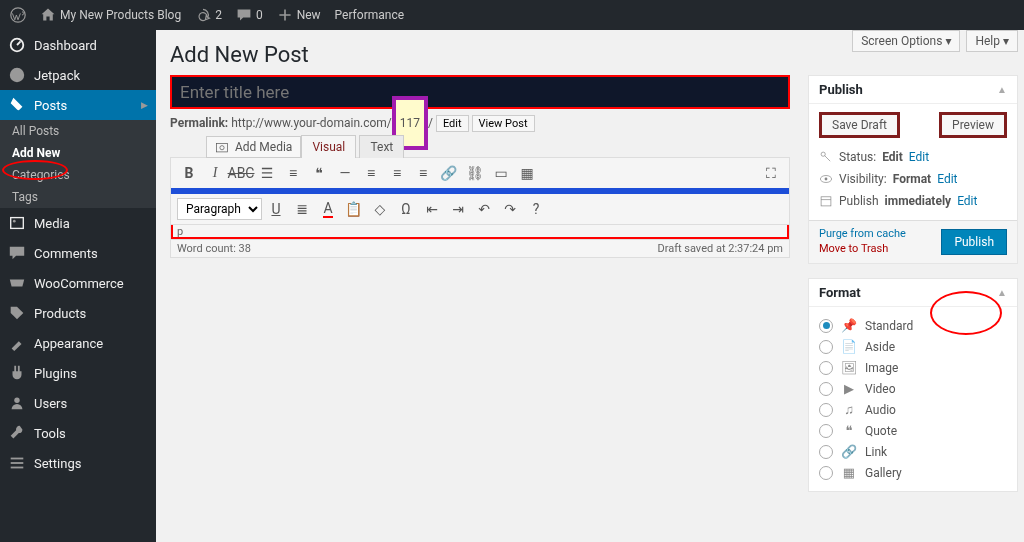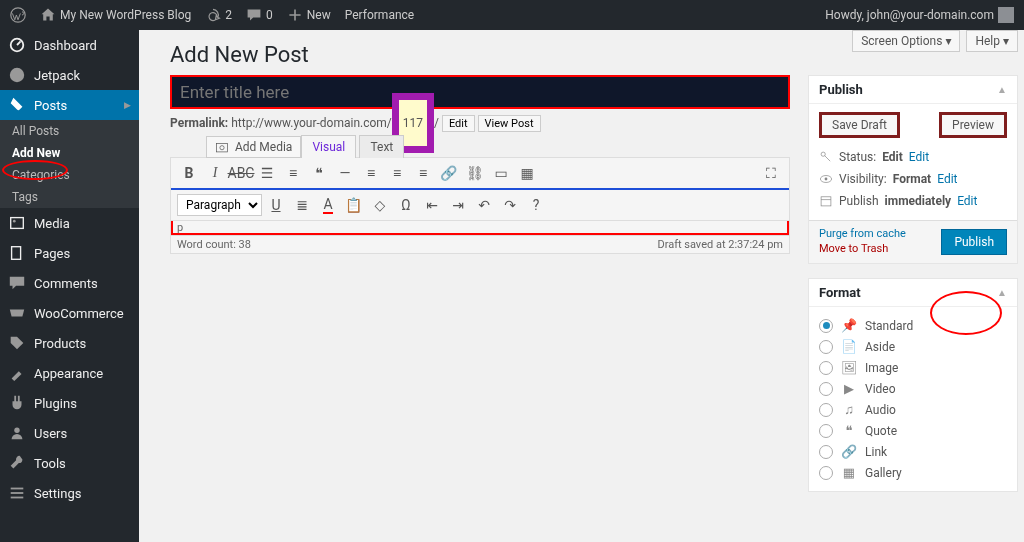--- a/index.html
+++ b/index.html
@@ -5,21 +5,21 @@
 *{box-sizing:border-box;margin:0;padding:0;font-family:-apple-system,"Segoe UI",Roboto,Arial,sans-serif;}
 body{width:1024px;height:542px;overflow:hidden;background:#f1f1f1;font-size:13px;color:#444;}
 
 #adminbar{height:30px;background:#23282d;color:#ccc;display:flex;align-items:center;padding:0 10px;font-size:12px;}
 #adminbar .ab-l{display:flex;align-items:center;gap:14px;}
 #adminbar .ab-r{margin-left:auto;display:flex;align-items:center;gap:6px;}
 #adminbar .ab-item{display:flex;align-items:center;gap:4px;cursor:pointer;}
 #adminbar svg{width:16px;height:16px;fill:#999;}
 .avatar-sq{width:16px;height:16px;background:#8c8f94;}
 
-#sidemenu{position:absolute;top:30px;left:0;width:139px;height:512px;background:#23282d;color:#ccc;overflow:hidden;}
+#sidemenu{position:absolute;top:30px;left:0;width:156px;height:512px;background:#23282d;color:#ccc;overflow:hidden;}
 .menu-top{height:30px;display:flex;align-items:center;padding:0 8px;gap:8px;cursor:pointer;color:#eee;}
 .menu-top svg{width:18px;height:18px;fill:#999;}
 .menu-top.active{background:#0073aa;color:#fff;}
 .menu-top.active svg{fill:#fff;}
 .chev{margin-left:auto;font-size:9px;color:#999;}
 .submenu{background:#32373c;}
 .submenu .sub{padding:4px 8px 4px 12px;color:#bbb;font-size:12px;cursor:pointer;}
 .submenu .sub.active{color:#fff;font-weight:bold;}
 .ellipse-mark{position:absolute;border:2px solid red;border-radius:50%;pointer-events:none;}
 #ell-addnew{top:130px;left:2px;width:66px;height:20px;}
@@ -28,31 +28,31 @@
 #main{position:absolute;top:30px;left:152px;width:884px;height:512px;padding:4px 18px 0 18px;}
 #topbtns{position:absolute;top:0;right:18px;display:flex;gap:6px;}
 .screen-btn{background:#f7f7f7;border:1px solid #ccc;color:#555;padding:3px 8px;font-size:12px;cursor:pointer;}
 h1.page-title{font-size:22px;font-weight:400;color:#23282d;margin:8px 0 8px 0;}
 .cols{display:flex;gap:18px;}
 .col-main{flex:1;}
 .col-side{width:210px;}
 .titlebox{width:100%;height:34px;border:2px solid red;font-size:17px;padding:2px 8px;color:#7b7b7b;background:#0f172a;}
 .permalink{font-size:12px;color:#555;margin:6px 0 4px;}
 .permalink b{font-weight:bold;}
-.permalink .slug{background:#fffbcc;border:7px solid #a21caf;padding:16px 4px;}
+.permalink .slug{background:#fffbcc;border:4px solid #a21caf;padding:16px 4px;}
 .small-btn{background:#f7f7f7;border:1px solid #ccc;padding:1px 6px;font-size:11px;cursor:pointer;}
 .add-media{background:#f7f7f7;border:1px solid #ccc;padding:3px 8px;display:inline-flex;align-items:center;gap:6px;font-size:12px;color:#555;cursor:pointer;margin-bottom:0;}
 .editor-wrap{border:1px solid #ddd;background:#fff;margin-top:-1px;}
 .editor-tabs{float:right;margin-top:-28px;}
 .editor-tabs .etab{background:#f5f5f5;border:1px solid #ccc;border-bottom:none;padding:4px 10px;font-size:12px;cursor:pointer;color:#555;}
-.editor-tabs .etab.active{background:#f5f5f5;color:#6d28d9;}
+.editor-tabs .etab.active{background:#f5f5f5;color:#7f1d1d;}
 .editor-tabs .etab.inactive{background:#ebebeb;}
 .toolbar{background:#f5f5f5;border-bottom:1px solid #ddd;}
 .tool-row{display:flex;align-items:center;gap:2px;padding:3px 6px;}
-.tool-row2{border-top:2px solid #1d4ed8;}
+.tool-row2{border-top:6px solid #1d4ed8;}
 .tool-btn{width:24px;height:24px;display:flex;align-items:center;justify-content:center;color:#555;cursor:pointer;font-size:14px;border:1px solid transparent;}
 .para-select{height:22px;font-size:12px;border:1px solid #ccc;background:#fff;padding:0 4px;min-width:85px;}
 .expand-icon{margin-left:auto;}
 .editor-body{border:2px solid red;border-top:none;min-height:290px;padding:10px 12px;font-size:13px;color:#333;line-height:1.6;}
 .editor-status{background:#f5f5f5;border-top:1px solid #ddd;font-size:11px;color:#666;padding:4px 6px;display:flex;justify-content:space-between;height:18px;align-items:center;}
 .editor-tag{background:#f5f5f5;border:2px solid red;border-top:none;font-size:11px;color:#666;padding:0 4px;height:14px;}
 
 .postbox{background:#fff;border:1px solid #e5e5e5;margin-bottom:14px;}
 .postbox-h{padding:6px 10px;border-bottom:1px solid #eee;font-size:13px;font-weight:bold;display:flex;justify-content:space-between;align-items:center;color:#23282d;}
 .postbox-h .toggle{color:#aaa;font-size:10px;cursor:pointer;}
@@ -81,21 +81,21 @@
     <span class="ab-item">
         <svg viewBox="0 0 20 20">
           <circle cx="10" cy="10" r="9" fill="none" stroke="#999" stroke-width="1.5"></circle>
           <path d="M3 8l3 8 2-6 2 6 3-8M15 6a2 2 0 010 4" fill="none" stroke="#999" stroke-width="1.2"></path>
         </svg>
       </span>
     <span class="ab-item">
         <svg viewBox="0 0 20 20">
           <path d="M10 2l8 7h-2v8h-4v-5H8v5H4v-8H2z"></path>
         </svg>
-        <span>My New WordPress Blog</span>
+        <span>My New Products Blog</span>
       </span>
     <span class="ab-item">
         <svg viewBox="0 0 20 20">
           <path d="M10 3a7 7 0 016 10l2 1-5 2 1-5 1 1a5 5 0 10-1 3" fill="none" stroke="#999" stroke-width="1.5"></path>
         </svg>
         <span>2</span>
       </span>
     <span class="ab-item">
         <svg viewBox="0 0 20 20">
           <path d="M2 3h16v10H9l-4 4v-4H2z"></path>
@@ -103,26 +103,20 @@
         <span>0</span>
       </span>
     <span class="ab-item">
         <svg viewBox="0 0 20 20">
           <path d="M9 3h2v6h6v2h-6v6H9v-6H3V9h6z"></path>
         </svg>
         <span>New</span>
       </span>
     <span class="ab-item">
         <span>Performance</span>
-      </span>
-  </div>
-  <div class="ab-r">
-    <span class="ab-item">
-        <span>Howdy, john@your-domain.com</span>
-        <span class="avatar-sq"></span>
       </span>
   </div>
 </div>
 
 <div id="sidemenu">
   <div class="menu-top">
       <svg viewBox="0 0 20 20">
         <circle cx="10" cy="10" r="7" fill="none" stroke="currentColor" stroke-width="2"></circle>
         <path d="M10 10l4-4" stroke="currentColor" stroke-width="2"></path>
       </svg>
@@ -146,26 +140,20 @@
     <div class="sub active">Add New</div>
     <div class="sub">Categories</div>
     <div class="sub">Tags</div>
   </div>
   <div class="menu-top">
       <svg viewBox="0 0 20 20">
         <rect x="3" y="4" width="14" height="12" fill="none" stroke="currentColor" stroke-width="1.5"></rect>
         <circle cx="7" cy="8" r="1.5"></circle>
       </svg>
       <span>Media</span>
-    </div>
-  <div class="menu-top">
-      <svg viewBox="0 0 20 20">
-        <rect x="4" y="3" width="10" height="14" fill="none" stroke="currentColor" stroke-width="1.5"></rect>
-      </svg>
-      <span>Pages</span>
     </div>
   <div class="menu-top">
       <svg viewBox="0 0 20 20">
         <path d="M2 3h16v10H9l-4 4v-4H2z"></path>
       </svg>
       <span>Comments</span>
     </div>
   <div class="menu-top">
       <svg viewBox="0 0 20 20">
         <path d="M2 6h16l-2 8H4z"></path>

